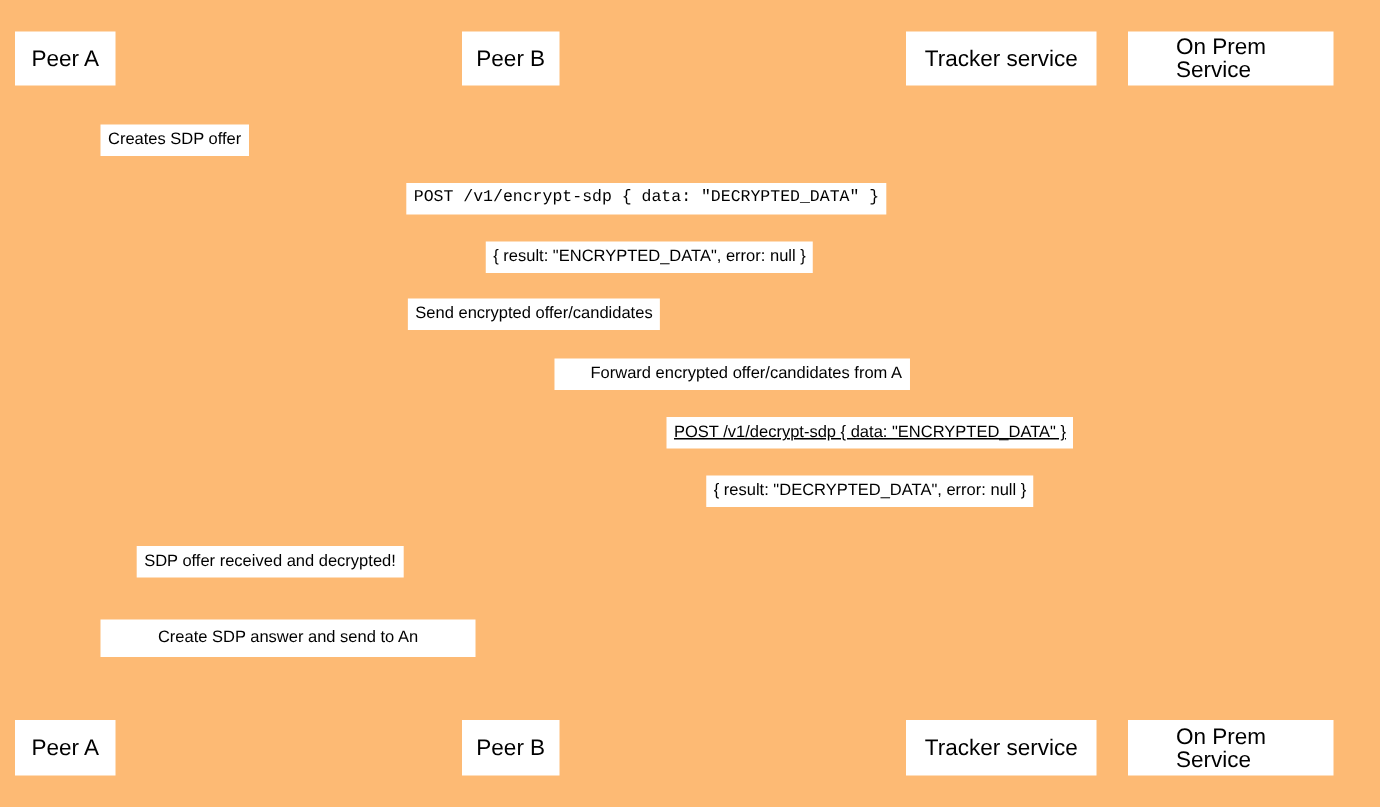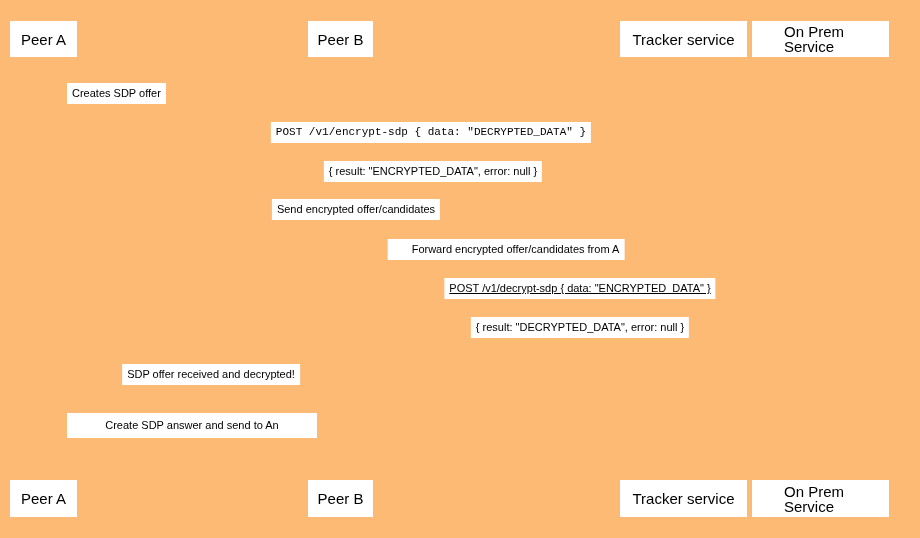--- a/index.html
+++ b/index.html
@@ -25,42 +25,42 @@
     align-items: center;
     justify-content: center;
     font-size: 15px;
     line-height: 1;
     box-sizing: border-box;
   }
   .row-top    { top: 21px; }
   .row-bottom { top: 480px; height: 37px; }
   .pos-peer-a   { left: 10px;  width: 67px;  }
   .pos-peer-b   { left: 308px; width: 65px;  }
-  .pos-tracker  { left: 620px; width: 127px; }
+  .pos-tracker  { left: 604px; width: 127px; }
   .pos-onprem   { left: 752px; width: 137px; padding-left: 32px; }
 
   .msg {
     position: absolute;
     background: #ffffff;
     color: #000000;
     font-size: 11px;
     line-height: 17px;
     padding: 2px 5px;
     white-space: nowrap;
     box-sizing: border-box;
   }
   .centered { transform: translateX(-50%); }
   .m1 { left: 67px;  top: 83px;  }
   .m2 { left: 431px; top: 122px; font-family: Liberation Mono, monospace; }
   .m3 { left: 433px; top: 161px; }
   .m4 { left: 356px; top: 199px; }
-  .m5 { left: 506px; top: 239px; padding-left: 24px; }
+  .m5 { left: 488px; top: 239px; padding-left: 24px; }
   .m6 { left: 580px; top: 278px; text-decoration: underline; }
   .m7 { left: 580px; top: 317px; }
-  .m8 { left: 211px; top: 364px; }
+  .m8 { left: 180px; top: 364px; }
 
   .note {
     position: absolute;
     left: 67px;
     top: 413px;
     width: 250px;
     background: #ffffff;
     color: #000000;
     font-size: 11px;
     line-height: 20px;

